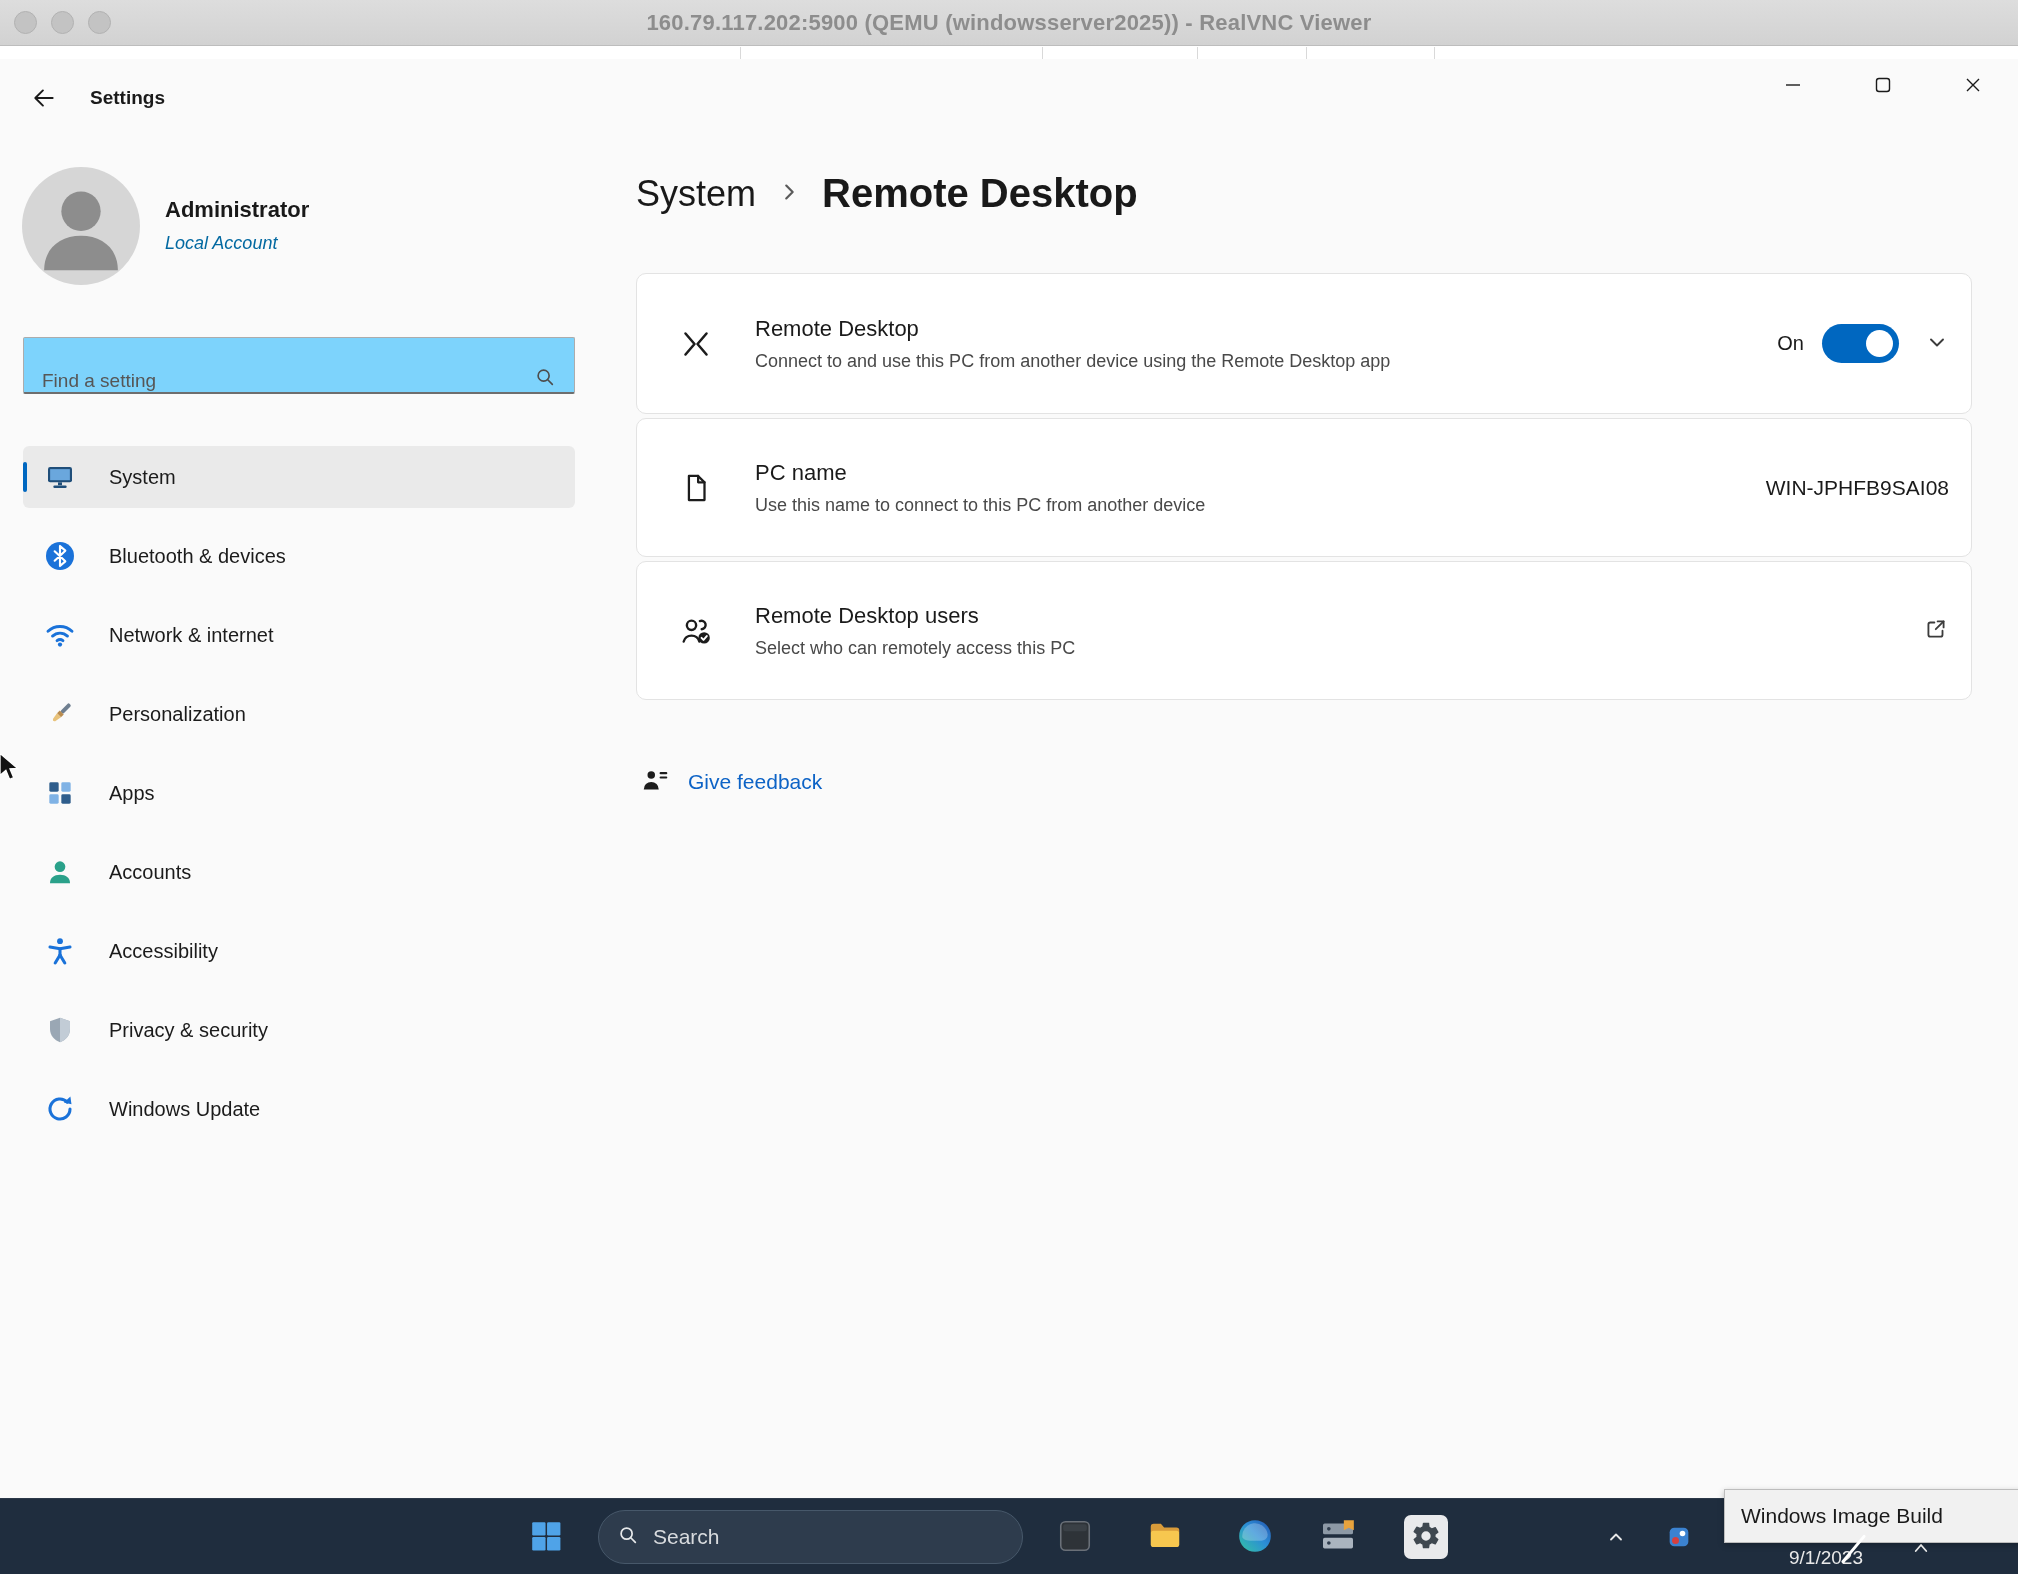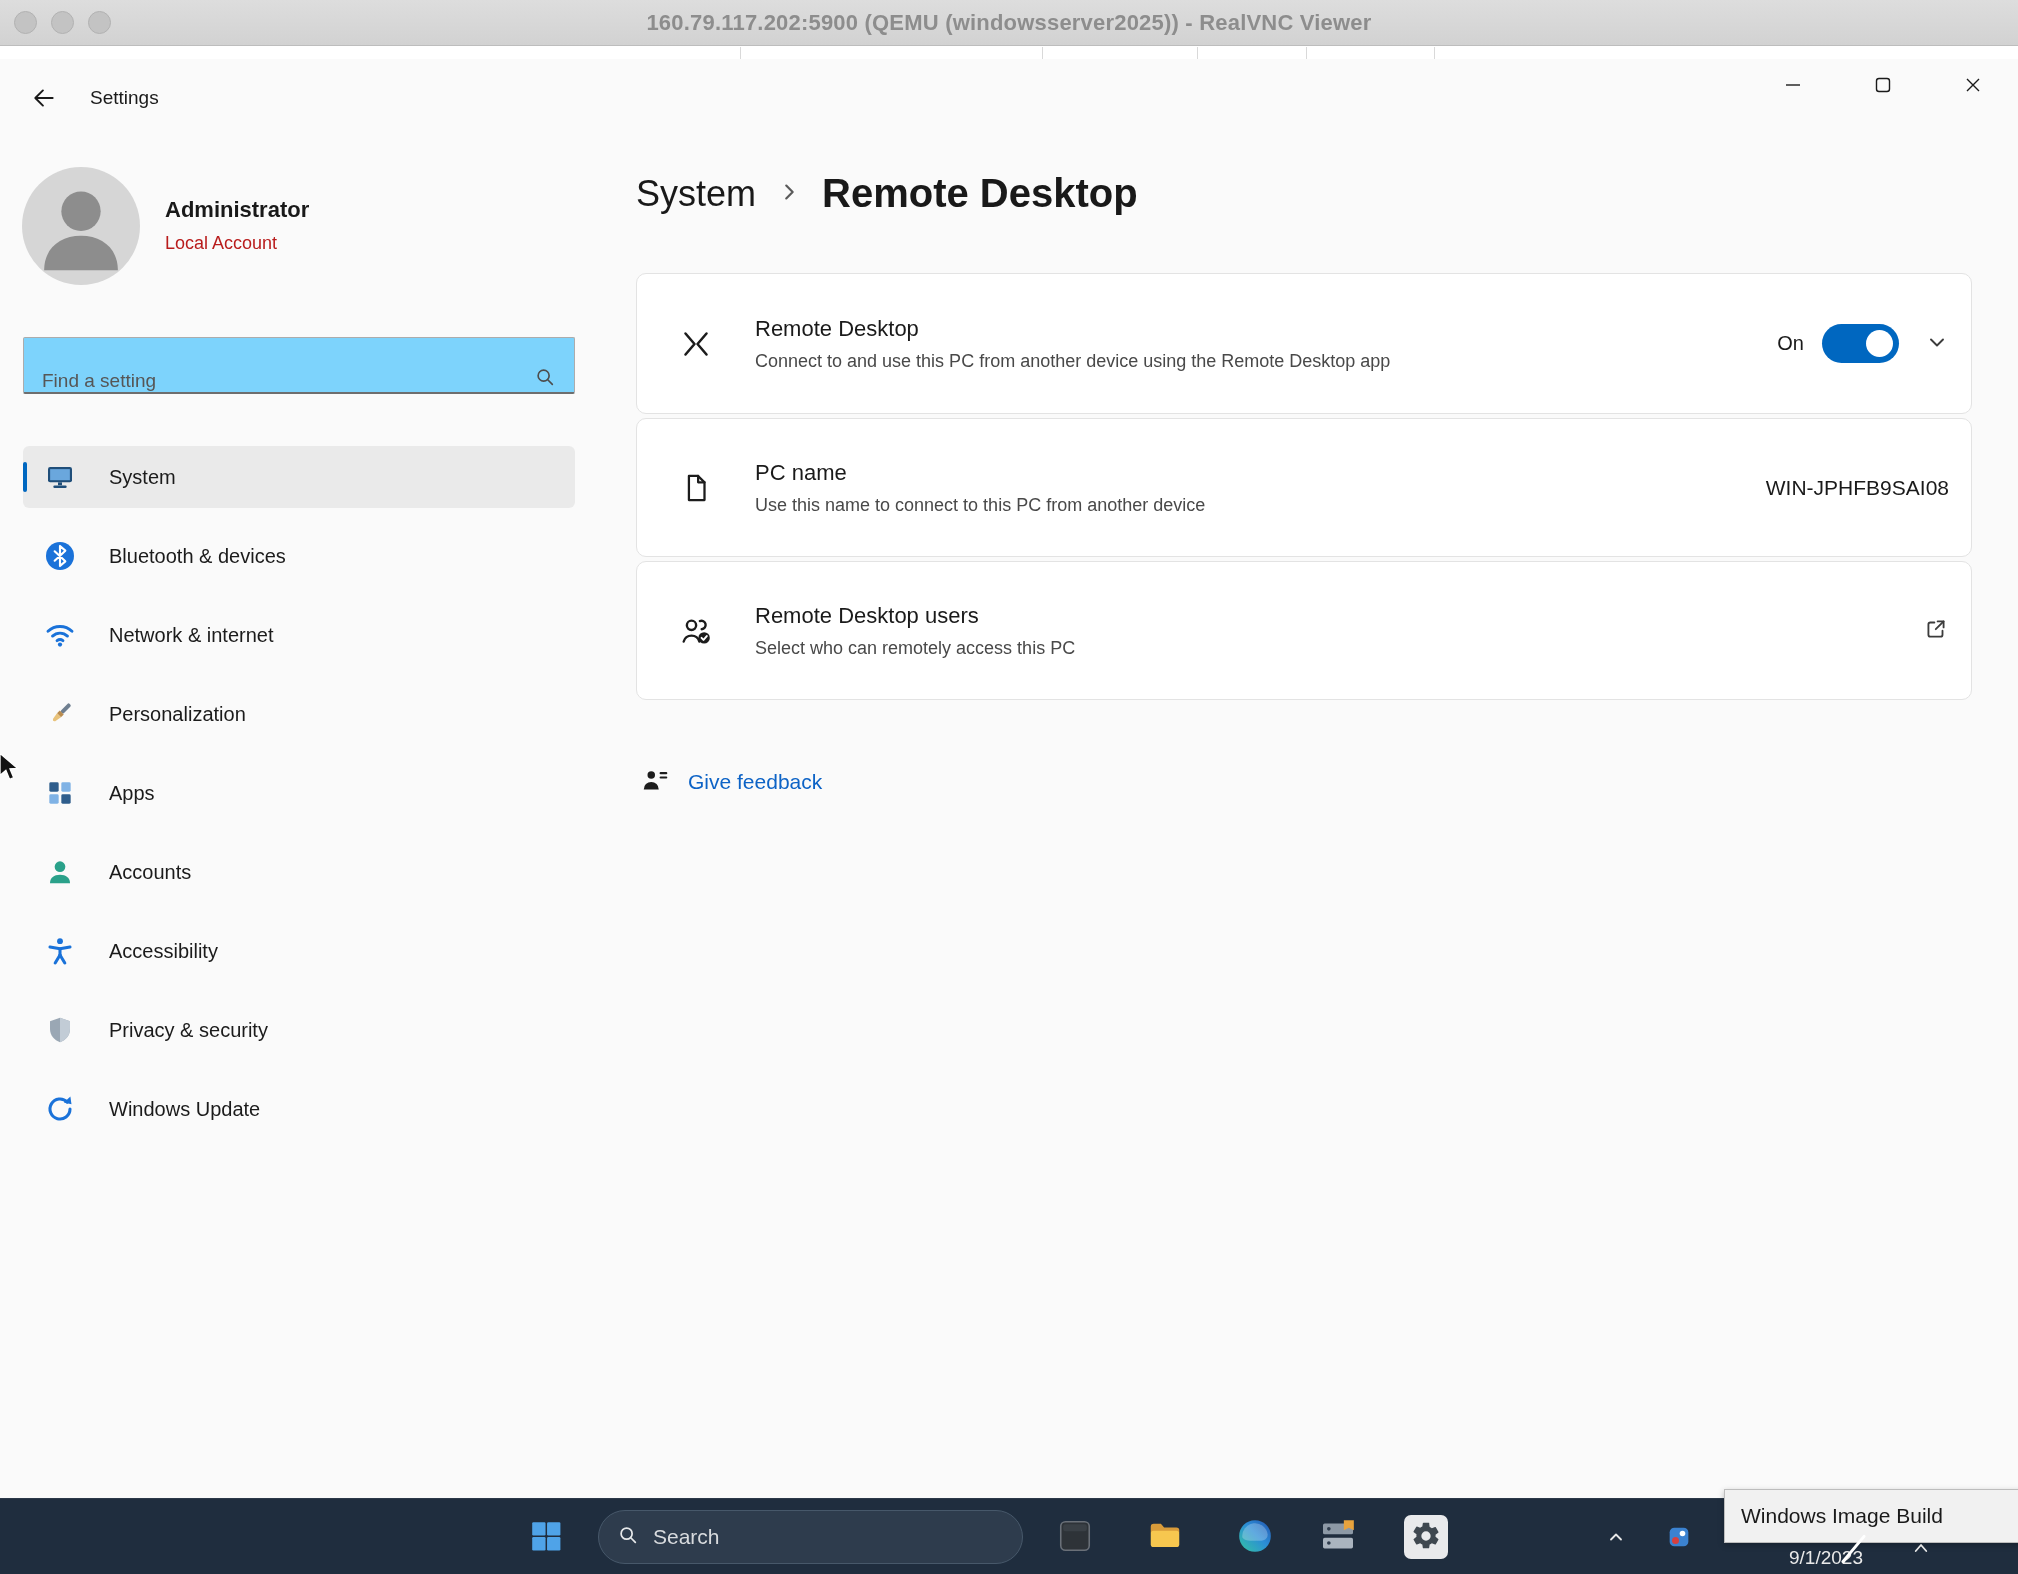--- a/index.html
+++ b/index.html
@@ -20,30 +20,30 @@
   .vnc-title { font-size:22px; font-weight:bold; color:#8d8d8d; letter-spacing:.2px; }
 
   .substrip { position:absolute; top:47px; left:0; width:100%; height:12px; background:#ffffff; }
   .substrip .tick { position:absolute; top:0; width:1px; height:12px; background:#d9d9d9; }
 
   
   .settings-window { position:absolute; top:59px; left:0; width:2018px; height:1439px; background:#fafafa; }
 
   .sw-header { position:absolute; top:0; left:0; width:100%; height:60px; }
   .back-btn { position:absolute; left:22px; top:18px; width:44px; height:44px; border:none; background:transparent; cursor:pointer; }
-  .sw-title { position:absolute; left:90px; top:28px; font-size:19px; font-weight:400; color:#1a1a1a; }
+  .sw-title { position:absolute; left:90px; top:28px; font-size:19px; font-weight:700; color:#1a1a1a; }
   .win-controls { position:absolute; right:0; top:0; display:flex; }
   .win-btn { width:90px; height:52px; background:transparent; border:none; display:flex; align-items:center; justify-content:center; cursor:pointer; }
   .win-btn svg { display:block; }
 
   
   .sidebar { position:absolute; left:23px; top:0; width:552px; height:100%; }
   .avatar { position:absolute; left:-1px; top:108px; width:118px; height:118px; border-radius:50%; background:#d6d6d6; overflow:hidden; }
   .user-name { position:absolute; left:142px; top:138px; font-size:22px; font-weight:bold; color:#191919; }
-  .user-type { position:absolute; left:142px; top:174px; font-size:18px; color:#b91c1c; }
+  .user-type { position:absolute; left:142px; top:174px; font-size:18px; color:#0369a1;font-style:italic; }
 
   .find-box {
     position:absolute; left:0; top:278px; width:552px; height:57px;
     background:#7dd3fc; border:1px solid #acacac; border-bottom:2px solid #6e6e6e; border-radius:2px;
     display:flex; align-items:flex-end;
   }
   .find-box input { flex:1; border:none; outline:none; background:transparent; font-size:19px; padding:0 18px; color:#333; font-family:"Liberation Sans", sans-serif; }
   .find-box input::placeholder { color:#565656; opacity:1; }
   .find-box .mag { margin-right:18px; }
 

